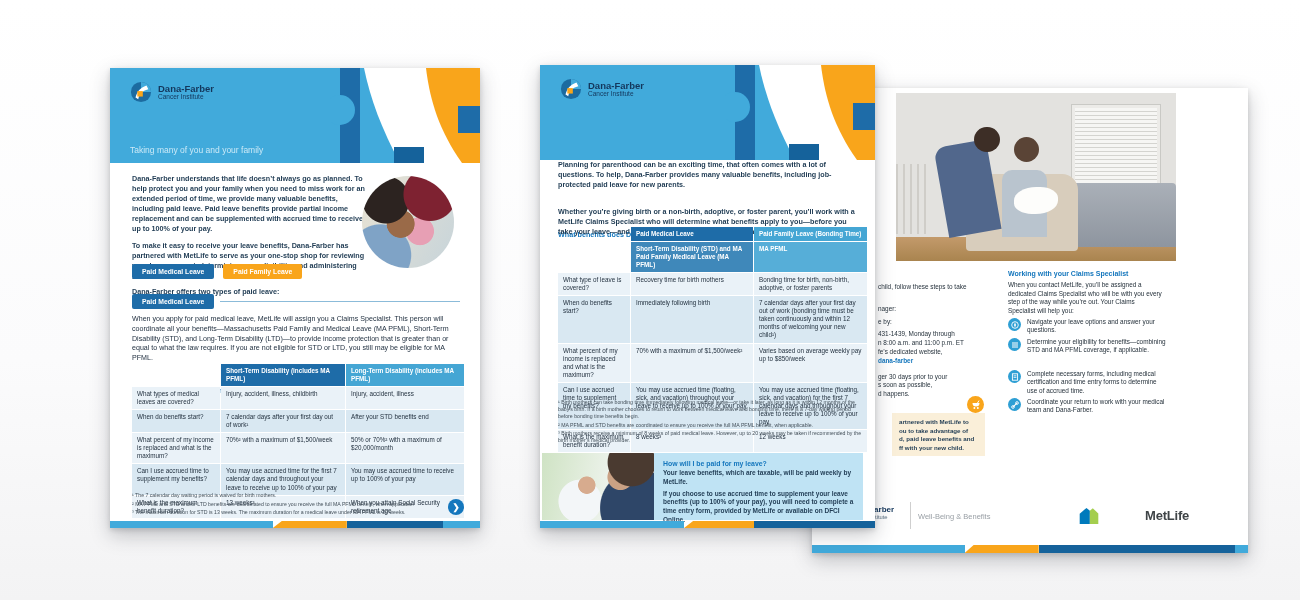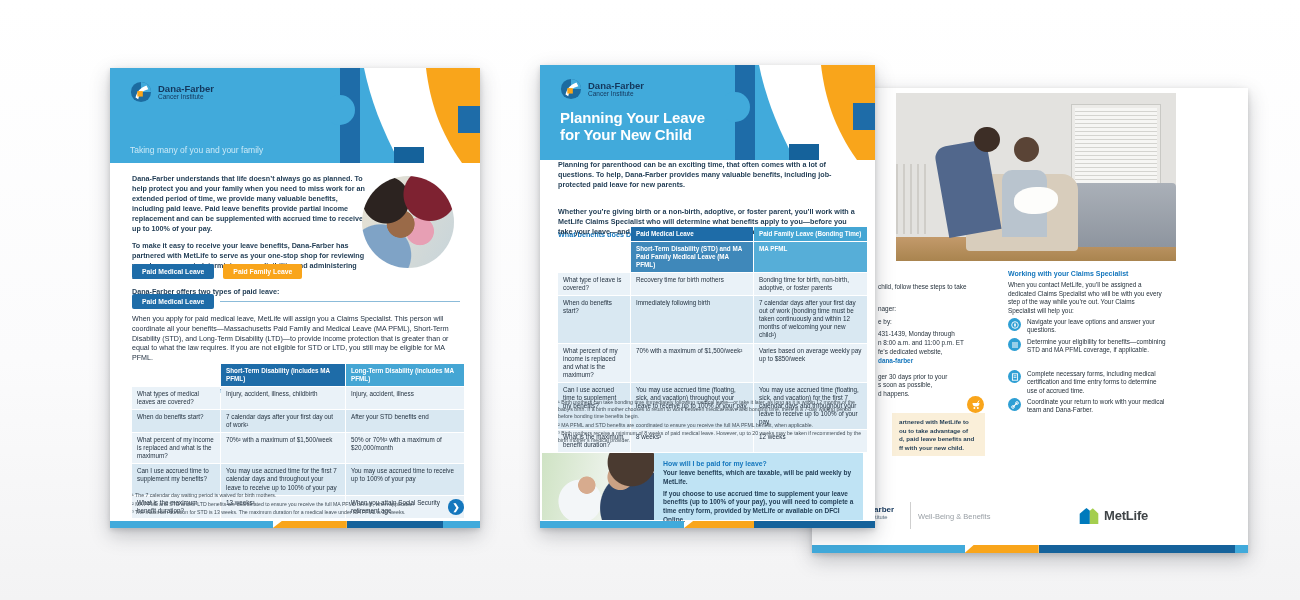--- a/index.html
+++ b/index.html
@@ -95,21 +95,21 @@
   .bul .bi{flex:0 0 13px;height:13px;border-radius:50%;background:#2E9FD4;display:flex;align-items:center;justify-content:center;}
   .bul .bt{font-size:6.4px;line-height:1.3;color:#26323c;}
   .p3note{position:absolute;left:80px;top:325px;width:93px;height:43px;background:#FAEFD9;padding:5px 4px 4px 7px;box-sizing:border-box;}
   .p3note div{font-size:6.2px;font-weight:700;color:#1F3B53;line-height:1.4;white-space:nowrap;}
   .carr{position:absolute;left:155px;top:308px;width:17px;height:17px;border-radius:50%;background:#F9A51B;
     display:flex;align-items:center;justify-content:center;}
   .p3divider{position:absolute;left:98px;top:414px;width:1px;height:27px;background:#cfcfcf;}
   .wb{position:absolute;left:106px;top:424px;font-size:7.5px;color:#9aa0a6;}
   .p3logo{position:absolute;left:12px;top:416px;display:flex;gap:5px;align-items:center;}
   .ml{position:absolute;left:266px;top:418px;display:flex;gap:4px;align-items:center;}
-  .ml-txt{font-size:13px;font-weight:800;color:#3f4447;letter-spacing:-.2px;}
+  .ml-txt{font-size:13px;font-weight:800;color:#3f4447;letter-spacing:-.2px;margin-left:41px;}
 
   
   .callout{position:absolute;left:114px;right:12px;bottom:8px;height:67px;background:#BFE3F4;padding:7px 9px;box-sizing:border-box;}
   .callout .ch{font-size:6.9px;font-weight:700;color:#1577BD;margin-bottom:2px;}
   .callout p{margin:0 0 3px 0;font-size:6.5px;line-height:1.35;color:#1F3B53;font-weight:600;}
 </style>
 </head>
 <body>
 
 <div class="canvas">
@@ -242,24 +242,20 @@
         <svg width="22" height="22" viewBox="0 0 24 24">
           <circle cx="12" cy="12" r="11" fill="#1C6BA0"></circle>
           <path d="M12,12 L12,1 A11,11 0 0 1 23,12 Z" fill="#41AADB"></path>
           <path d="M6,18 C8,11 11,8 18,5 L20,9 C13,11 10,14 9,20 Z" fill="#fff"></path>
           <rect x="8" y="11" width="6" height="6" fill="#F9A51B"></rect>
         </svg>
         <span class="logo-txt">
           <div class="logo-name">Dana-Farber</div>
           <div class="logo-sub">Cancer Institute</div>
         </span>
-      </div>
-      <div class="hd-title">
-        <div>Planning Your Leave</div>
-        <div>for Your New Child</div>
       </div>
     </div>
 
     <div class="para" style="position:absolute;left:18px;top:95px;width:302px">Planning for parenthood can be an exciting time, that often comes with a lot of questions. To help, Dana-Farber provides many valuable benefits, including job-protected paid leave for new parents.</div>
     <div class="bluehead" style="position:absolute;left:18px;top:133px">What benefits does Dana-Farber offer?</div>
     <div class="para" style="position:absolute;left:18px;top:142px;width:304px">Whether you’re giving birth or a non-birth, adoptive, or foster parent, you’ll work with a MetLife Claims Specialist who will determine what benefits apply to you—before you take your leave—and help coordinate all your benefits while you’re out.</div>
 
     <div class="tb" style="left:18px;top:162px;grid-template-columns:72px 122px 113px">
       <div class="hblank"></div>
       <div class="h bg-d">Paid Medical Leave</div>

